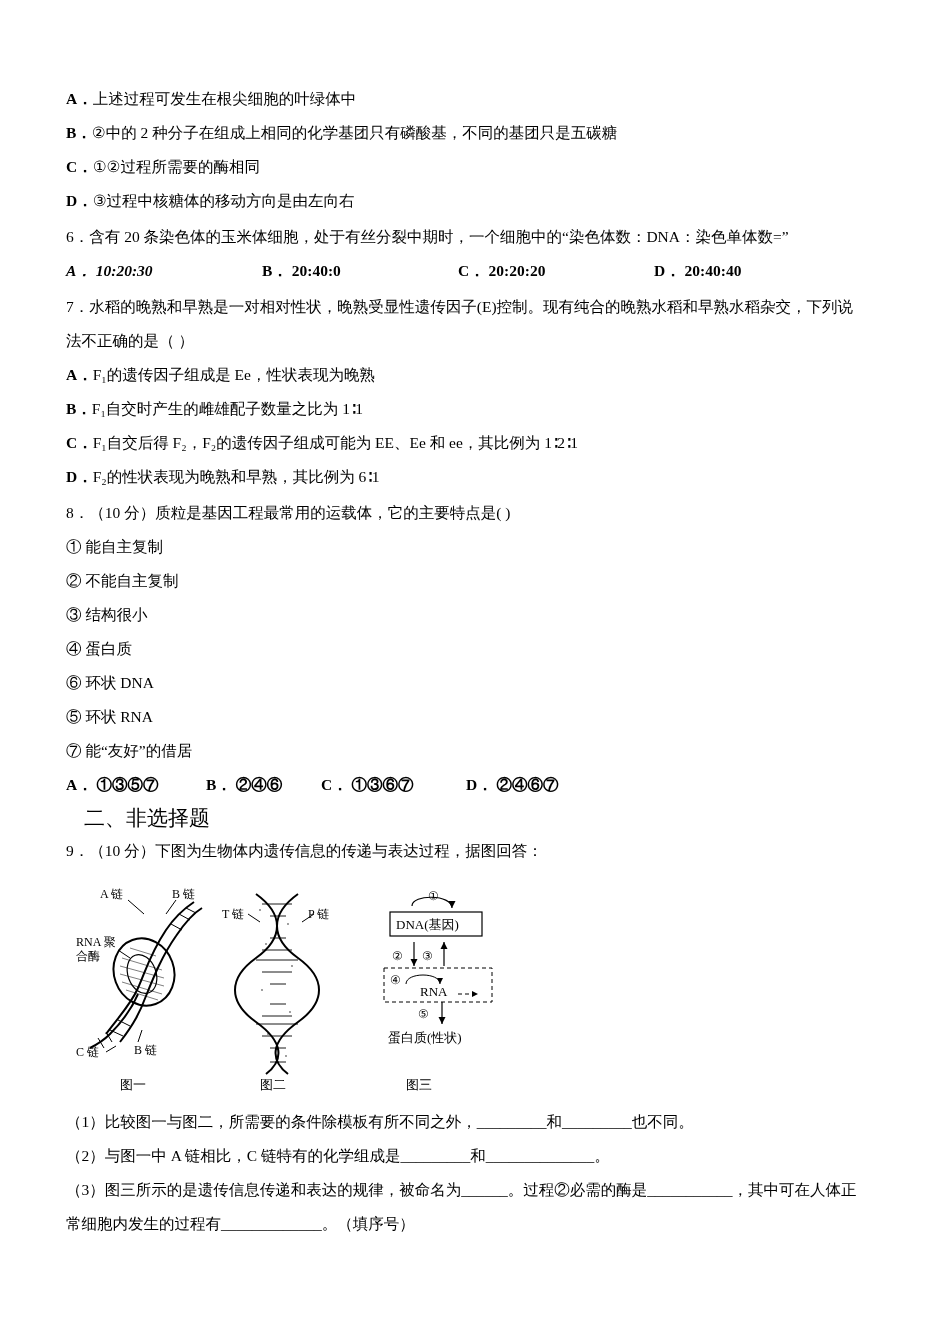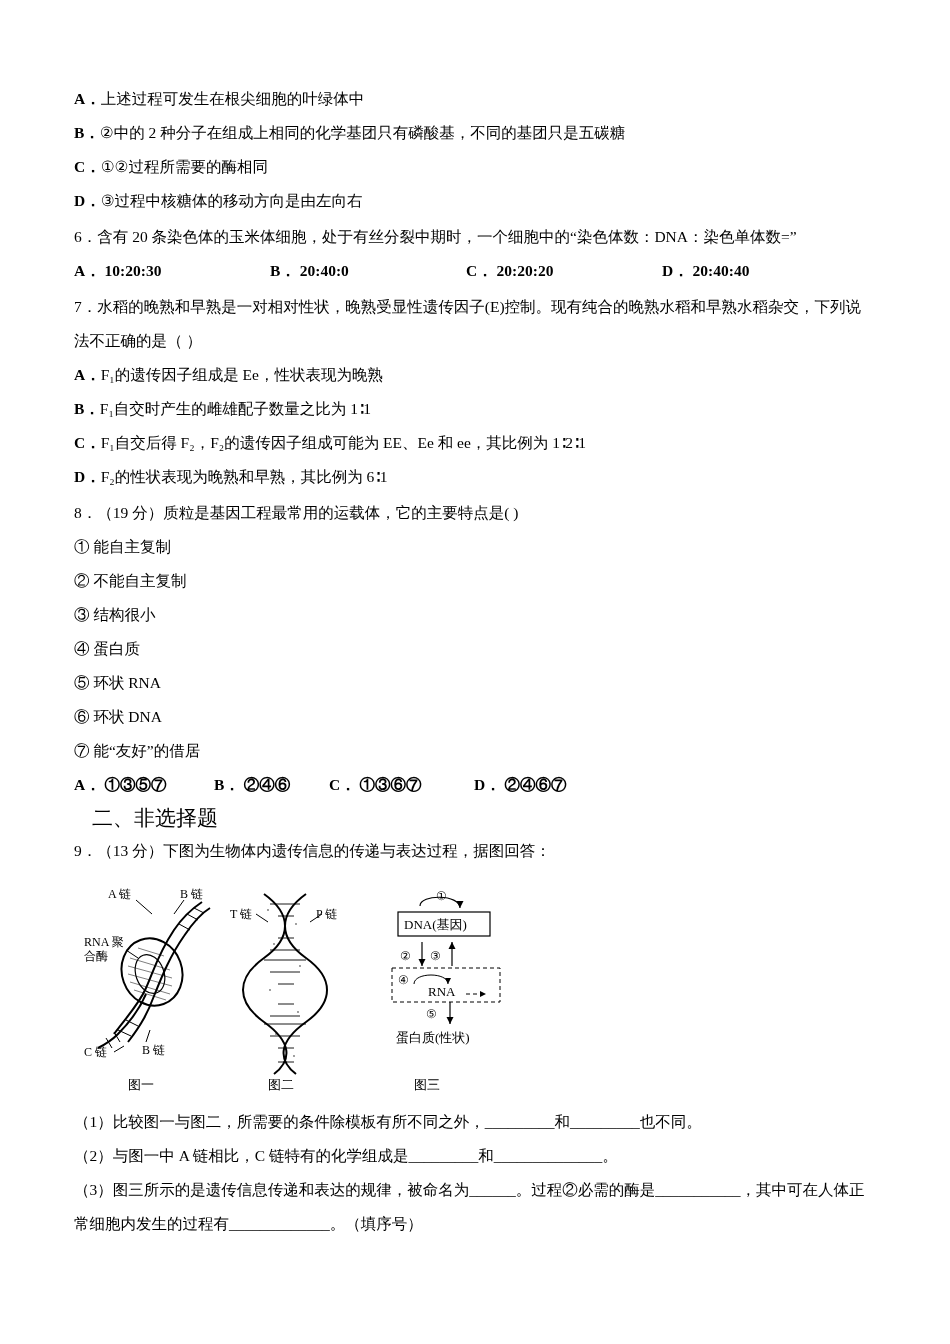--- a/index.html
+++ b/index.html
@@ -17,39 +17,39 @@
   }
   .page {
     position: relative;
     width: 950px;
     height: 1344px;
     padding: 0;
     box-sizing: border-box;
   }
   .content {
     position: absolute;
-    left: 74px;
+    left: 66px;
     top: 82px;
     width: 830px;
   }
   .line {
     font-size: 15.5px;
     line-height: 34px;
     white-space: nowrap;
   }
   b, .b { font-weight: normal; }
   .opt-label { font-weight: bold; }
   .qnum { font-weight: normal; }
   .choices-row {
     display: flex;
     font-size: 15.5px;
     line-height: 34px;
   }
   .choices-row > div { font-weight: bold; }
-  .c1 { width: 196px; }
+  .c1 { width: 196px; font-style: italic; }
   .c2 { width: 196px; }
   .c3 { width: 196px; font-family: Liberation Serif, serif; }
   .sec-title { font-size: 21px; line-height: 32px; margin-left: 18px; }
   .fig-wrap {
     position: relative;
     margin-left: 10px;
     margin-top: 16px;
     width: 430px;
     height: 215px;
   }
@@ -95,40 +95,40 @@
       <span class="opt-label">B．</span><span class="b">F₁自交时产生的雌雄配子数量之比为 1∶1</span>
     </div>
     <div class="line">
       <span class="opt-label">C．</span><span class="b">F₁自交后得 F₂，F₂的遗传因子组成可能为 EE、Ee 和 ee，其比例为 1∶2∶1</span>
     </div>
     <div class="line">
       <span class="opt-label">D．</span><span class="b">F₂的性状表现为晚熟和早熟，其比例为 6∶1</span>
     </div>
 
     <div class="line q-block">
-      <span class="qnum">8．</span><span>（19 分）质粒是基因工程最常用的运载体，它的主要特点是(  )</span>
+      <span class="qnum">8．</span><span>（10 分）质粒是基因工程最常用的运载体，它的主要特点是(  )</span>
     </div>
     <div class="line">① 能自主复制</div>
     <div class="line">② 不能自主复制</div>
     <div class="line">③ 结构很小</div>
     <div class="line">④ 蛋白质</div>
+    <div class="line">⑥ 环状 DNA</div>
     <div class="line">⑤ 环状 RNA</div>
-    <div class="line">⑥ 环状 DNA</div>
     <div class="line">⑦ 能“友好”的借居</div>
     <div class="choices-row">
       <div style="width:140px">A． ①③⑤⑦</div>
       <div style="width:115px">B． ②④⑥</div>
       <div style="width:145px">C． ①③⑥⑦</div>
       <div>D． ②④⑥⑦</div>
     </div>
 
     <div class="sec-title">二、非选择题</div>
 
     <div class="line">
-      <span class="qnum">9．</span><span>（13 分）下图为生物体内遗传信息的传递与表达过程，据图回答：</span>
+      <span class="qnum">9．</span><span>（10 分）下图为生物体内遗传信息的传递与表达过程，据图回答：</span>
     </div>
 
     <div class="fig-wrap">
       <svg width="430" height="215" viewBox="0 0 430 215" xmlns="http://www.w3.org/2000/svg">
         <defs>
           <marker id="arrH" markerWidth="7" markerHeight="7" refX="6" refY="3" orient="auto">
             <path d="M0,0 L6,3 L0,6 z" fill="#000"></path>
           </marker>
         </defs>
         <g font-family="'Liberation Serif', serif" font-size="12" fill="#000">

